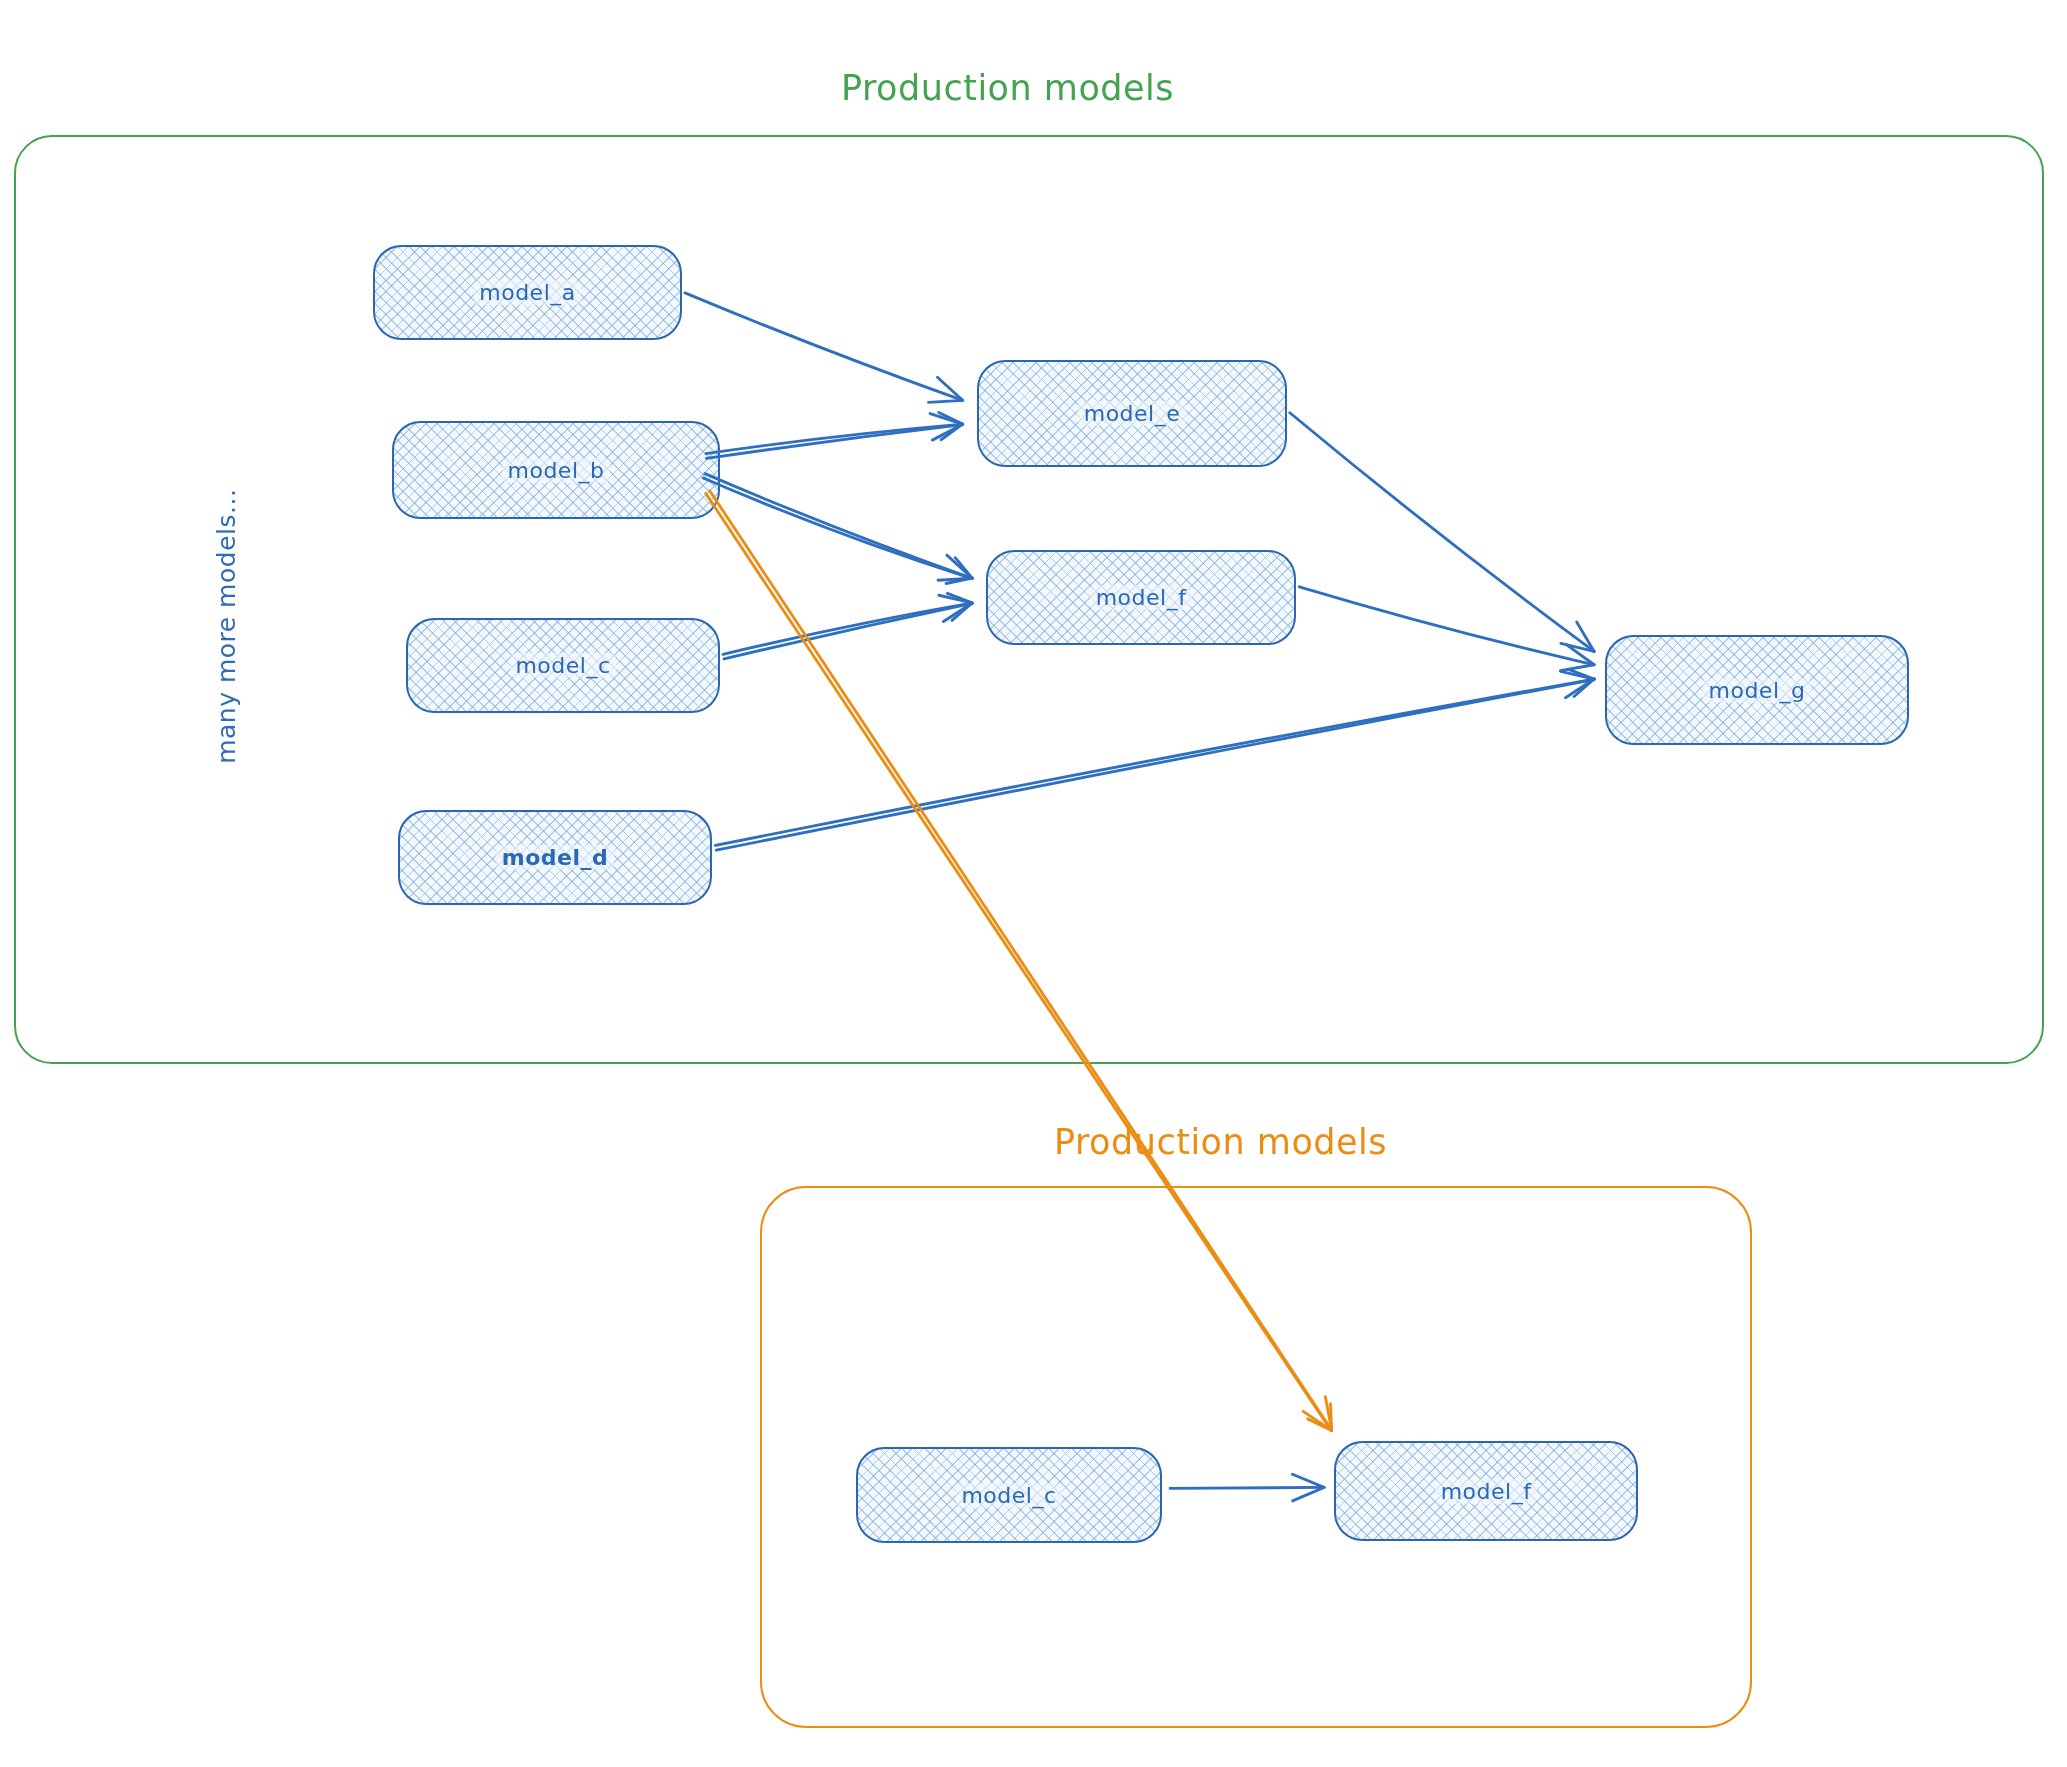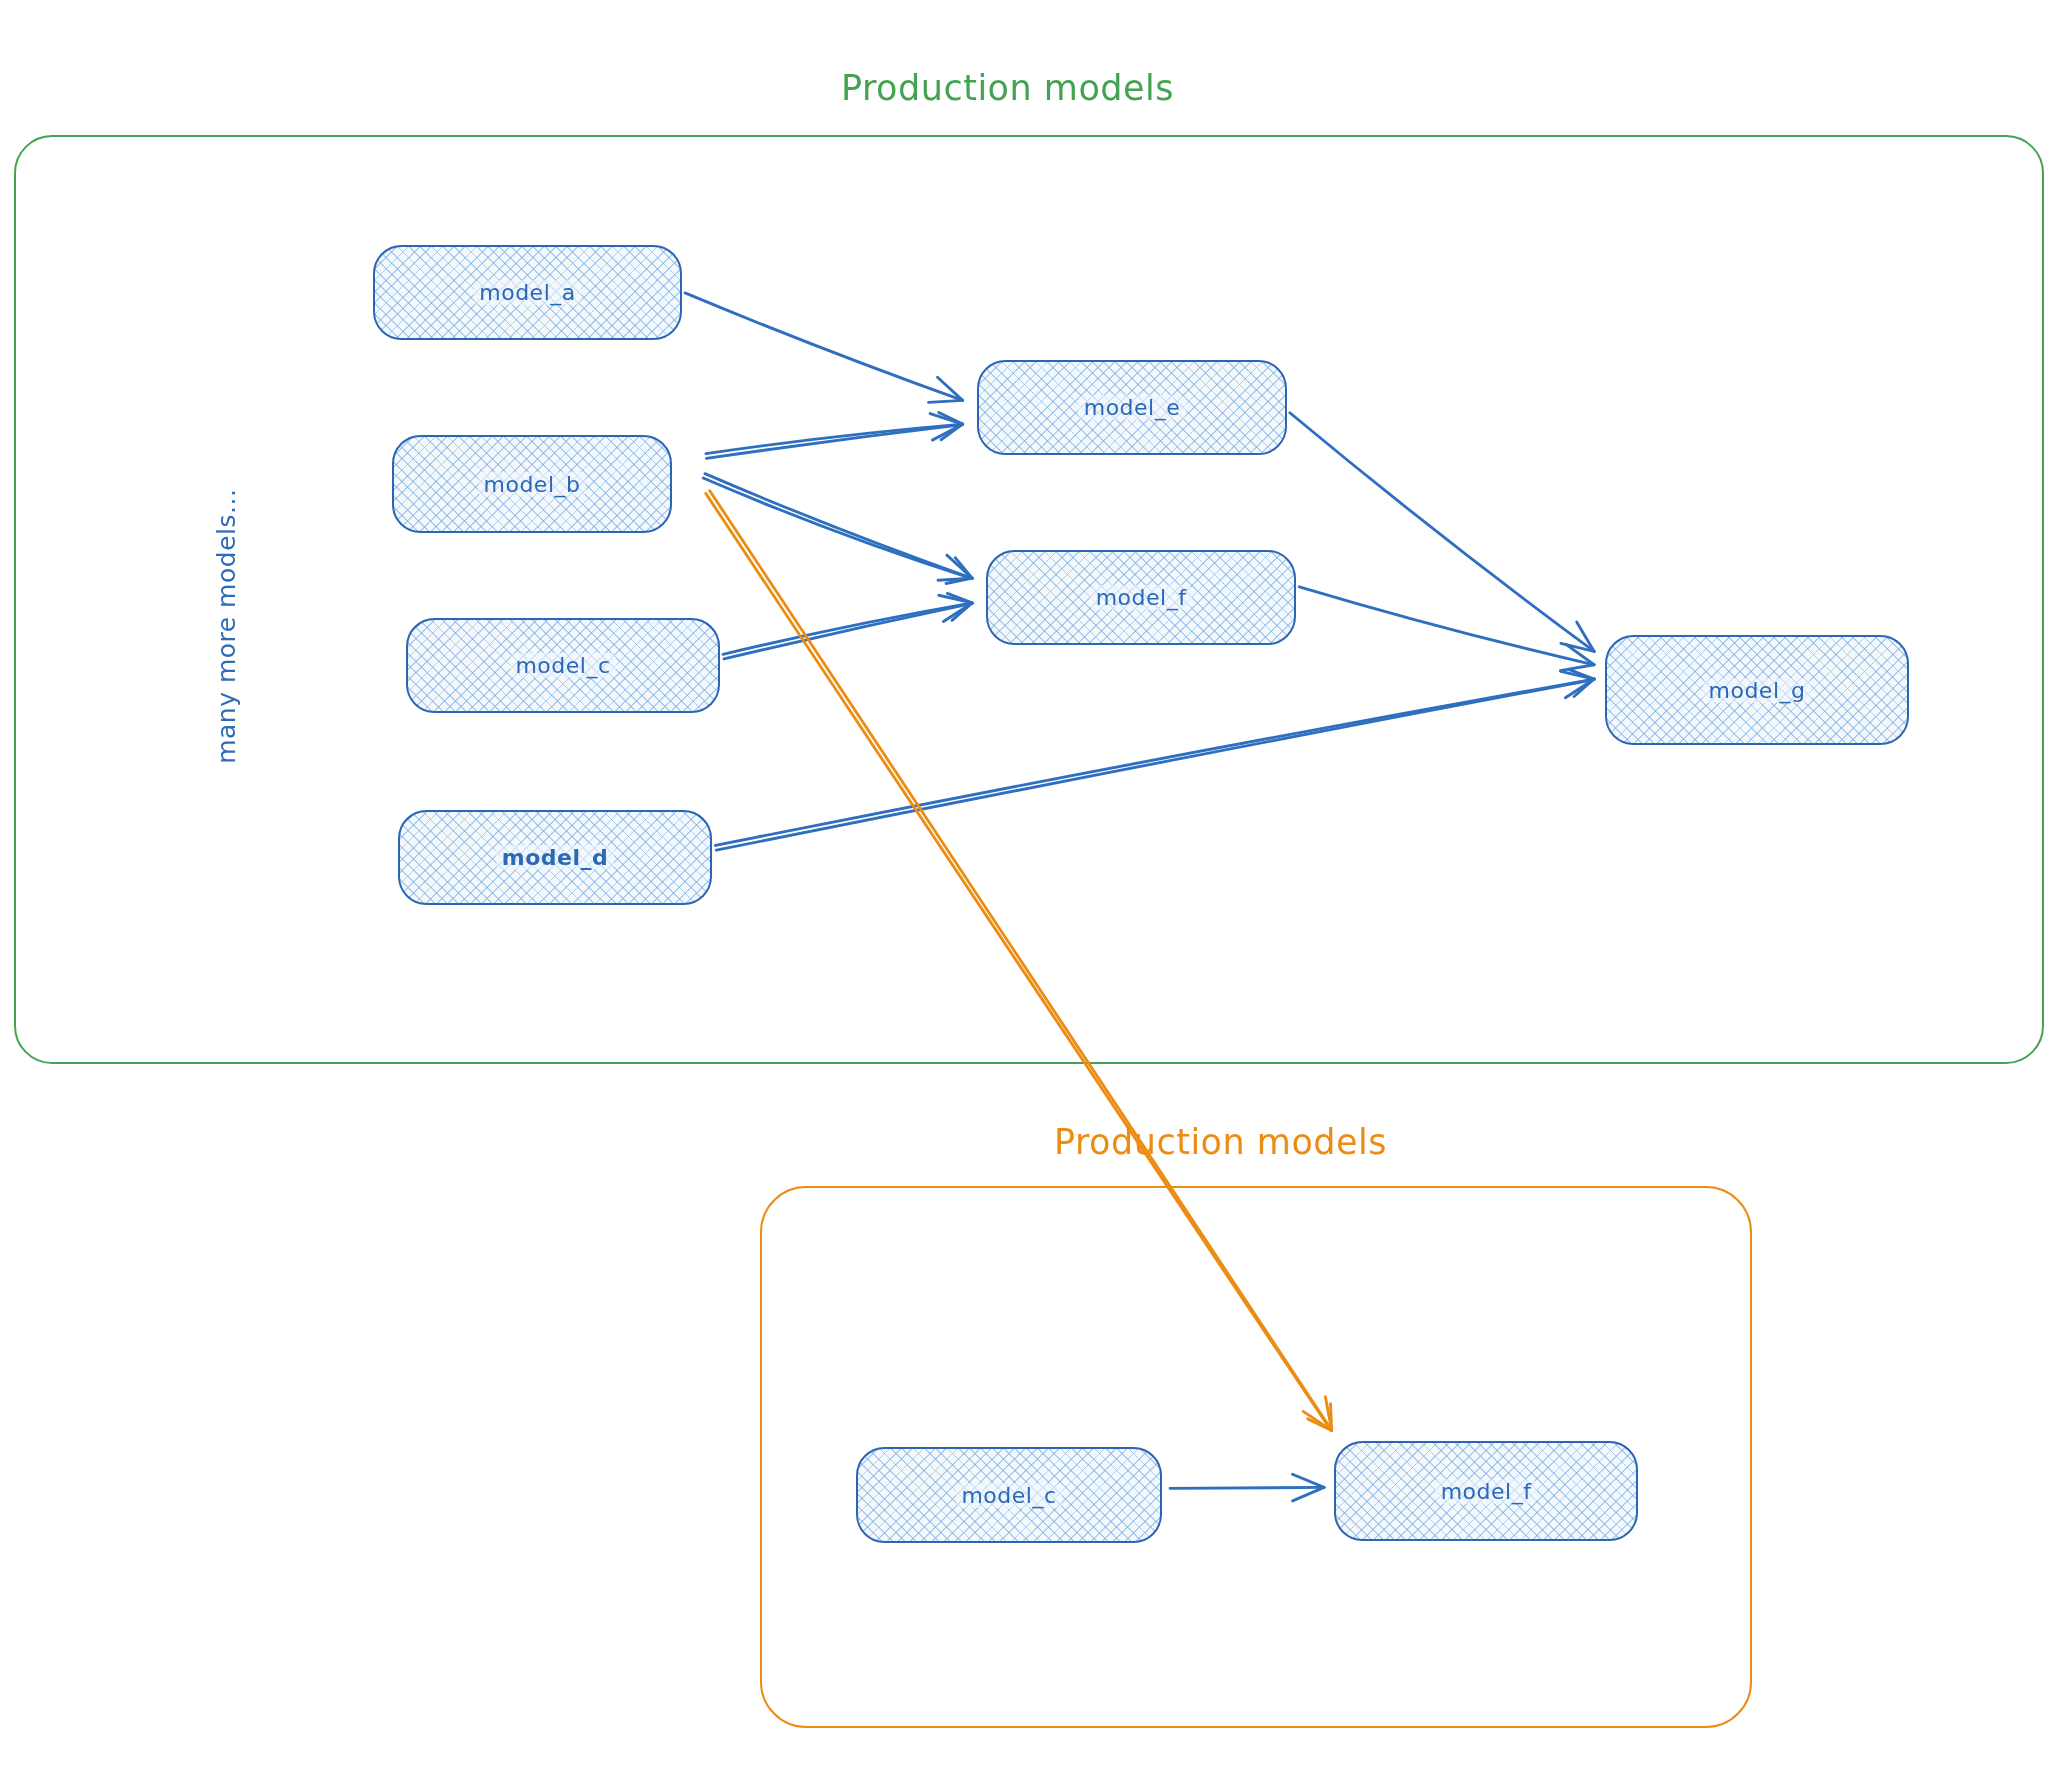--- a/index.html
+++ b/index.html
@@ -49,24 +49,24 @@
       repeating-linear-gradient(-45deg, rgba(122,170,227,.55) 0 1.3px, transparent 1.3px 8px);
     box-sizing:border-box;
   }
   .node-label{
     color:#2a68b8;font-size:22px;letter-spacing:0.5px;
     background:rgba(243,248,253,.55);
     padding:0 5.7px;border-radius:5.7px;
     white-space:nowrap;
   }
   #node-model-a{left:373px;top:245px;width:309px;height:95px;}
-  #node-model-b{left:392px;top:435px;width:280px;height:98px;}
+  #node-model-b{left:392px;top:421px;width:328px;height:98px;}
   #node-model-c{left:406px;top:618px;width:314px;height:95px;}
   #node-model-d{left:398px;top:810px;width:314px;height:95px;font-weight:bold;}
-  #node-model-e{left:977px;top:360px;width:310px;height:95px;}
+  #node-model-e{left:977px;top:360px;width:310px;height:107px;}
   #node-model-f{left:986px;top:550px;width:310px;height:95px;}
   #node-model-g{left:1605px;top:635px;width:304px;height:110px;}
   #node-dev-model-c{left:856px;top:1447px;width:306px;height:96px;}
   #node-dev-model-f{left:1334px;top:1441px;width:304px;height:100px;}
   #edges{
     position:absolute;left:0;top:0;width:2068px;height:1767px;
     pointer-events:none;
   }
   .edge-stroke{fill:none;stroke-width:3;stroke-linecap:round;stroke-linejoin:round;}
 </style>

